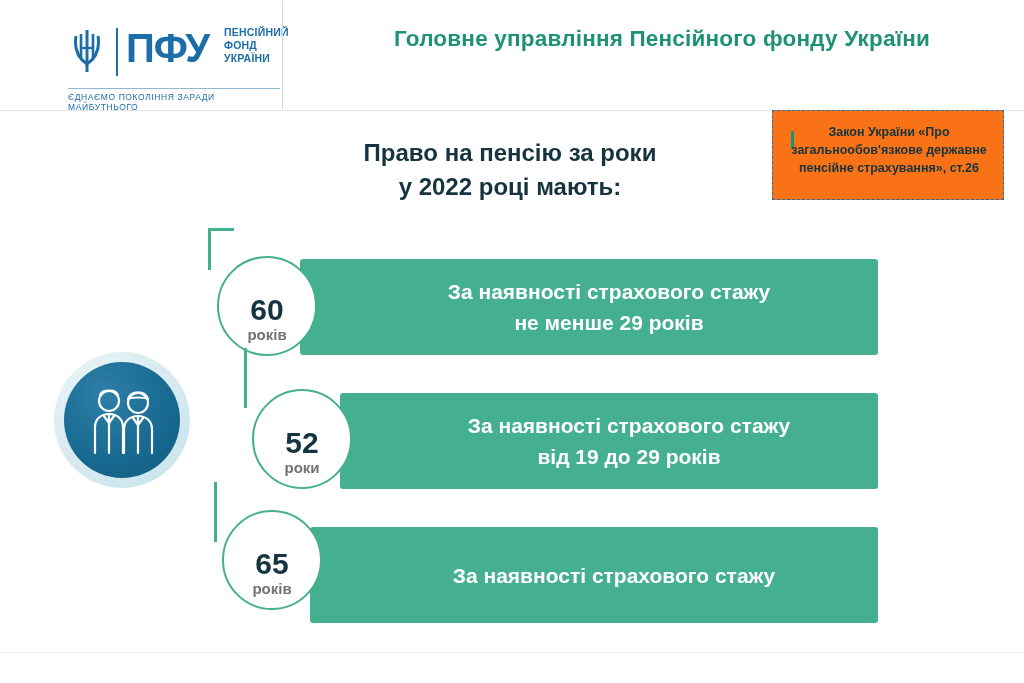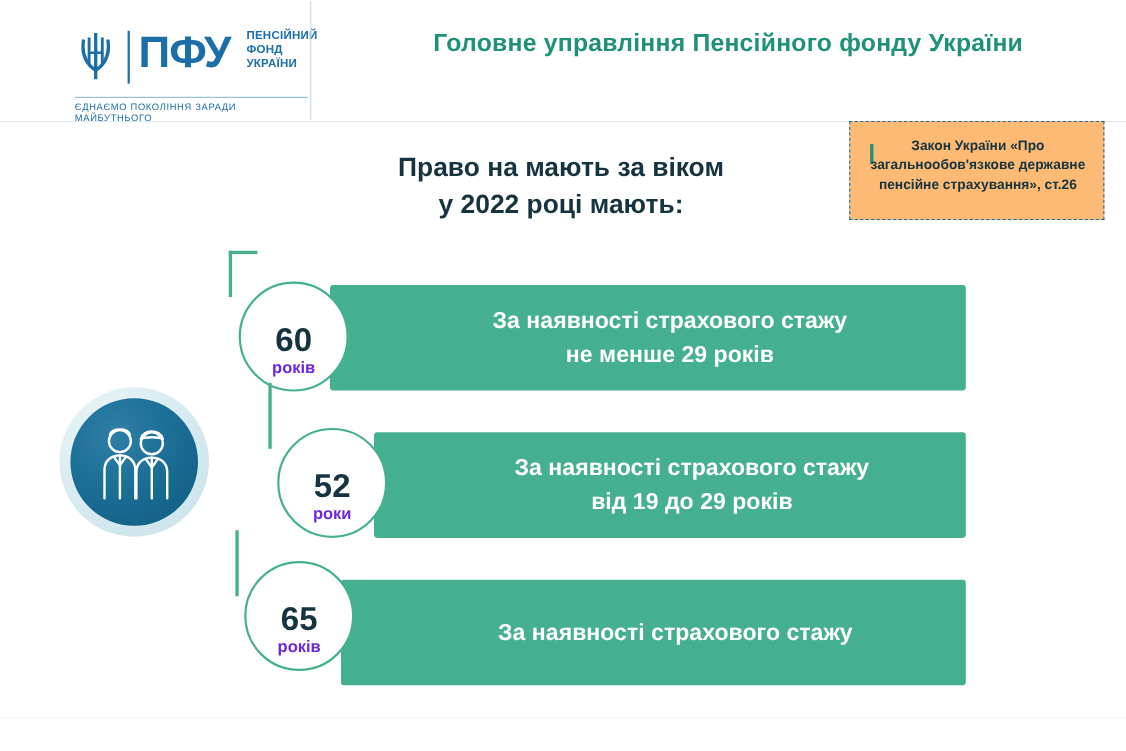--- a/index.html
+++ b/index.html
@@ -144,21 +144,21 @@
   }
 
   
   .law-box {
     position: absolute;
     left: 772px;
     top: 110px;
     width: 232px;
     height: 90px;
     border: 1.5px dashed #1b6ea8;
-    background: #fdba74;
+    background: #f97316;
     box-sizing: border-box;
   }
   .law-accent {
     position: absolute;
     left: 18px;
     top: 20px;
     width: 3px;
     height: 18px;
     background: #1f9178;
   }
@@ -235,21 +235,21 @@
     box-sizing: border-box;
   }
   .row-circle .num {
     color: #16343f;
     font-weight: bold;
     font-size: 30px;
     line-height: 32px;
     margin-top: 25px;
   }
   .row-circle .unit {
-    color: #6d28d9;
+    color: #737373;
     font-weight: bold;
     font-size: 15px;
     line-height: 18px;
   }
 
   .connector {
     position: absolute;
     background: #45b08f;
   }
 
@@ -307,21 +307,21 @@
 
     <div class="header-divider"></div>
 
     <div class="header-titles">
       <div class="header-title-1">Головне управління Пенсійного фонду України</div>
     </div>
   </div>
   <div class="header-bottom-rule"></div>
 
   <div class="main-heading">
-    <div>Право на мають за віком</div>
+    <div>Право на пенсію за роки</div>
     <div>у 2022 році мають:</div>
   </div>
 
   <div class="law-box">
     <div class="law-accent"></div>
     <div class="law-text">Закон України «Про загальнообов'язкове державне пенсійне страхування», ст.26</div>
   </div>
 
   <div class="icon-circle-wrap">
     <div class="icon-circle-outer"></div>

